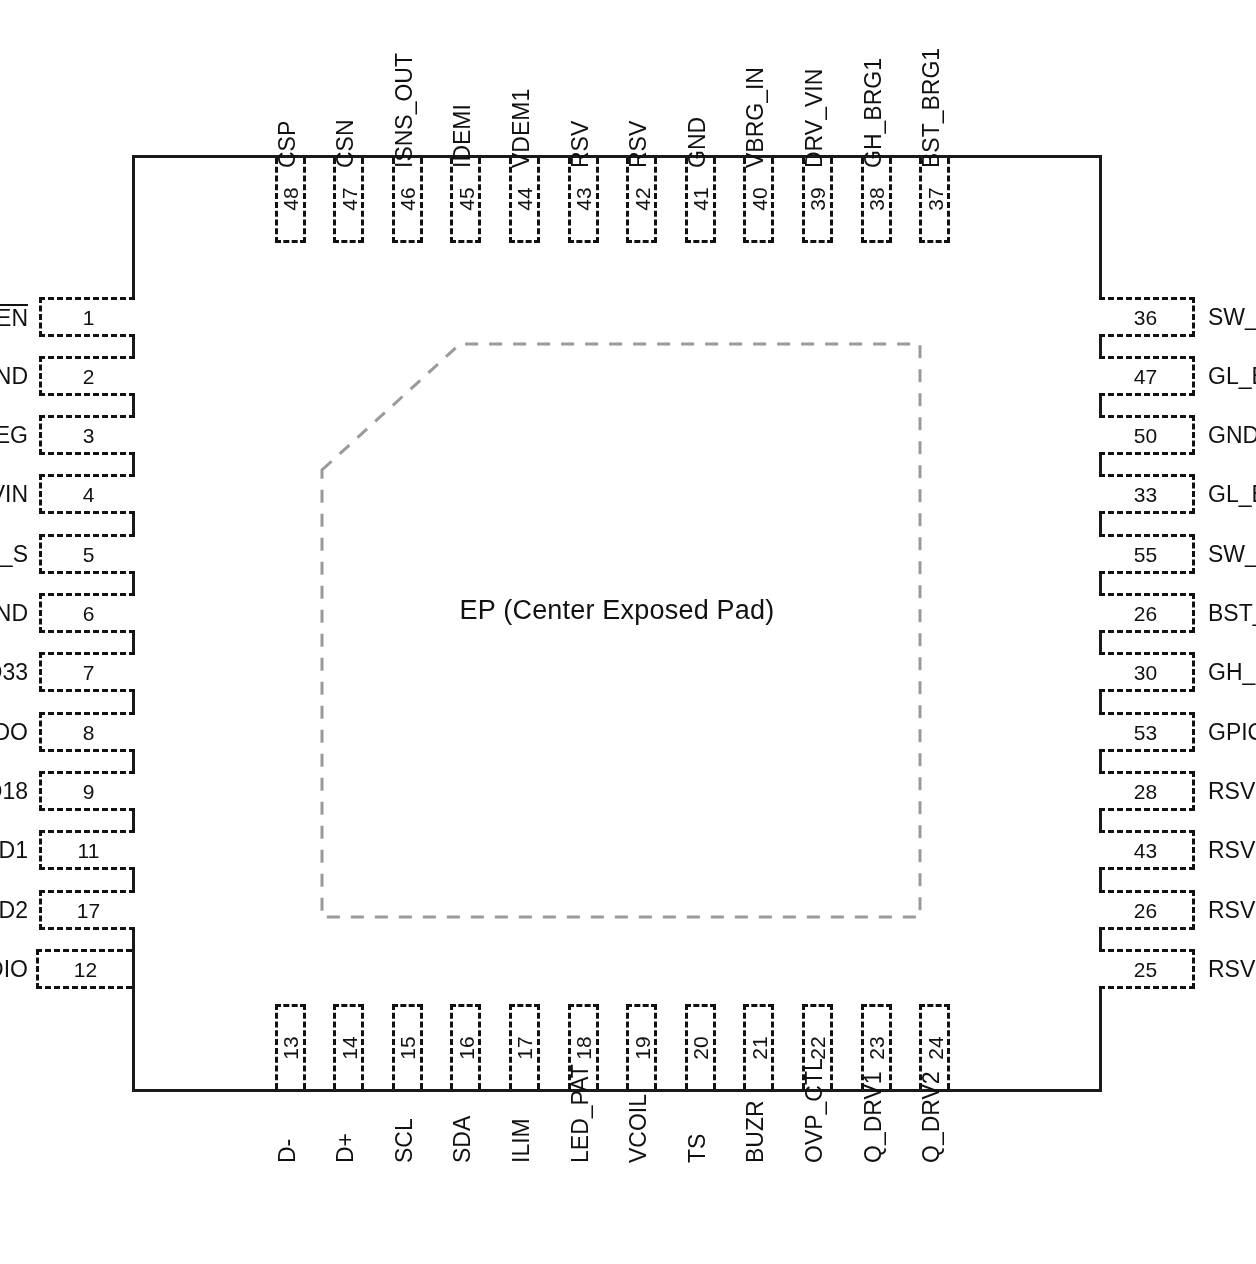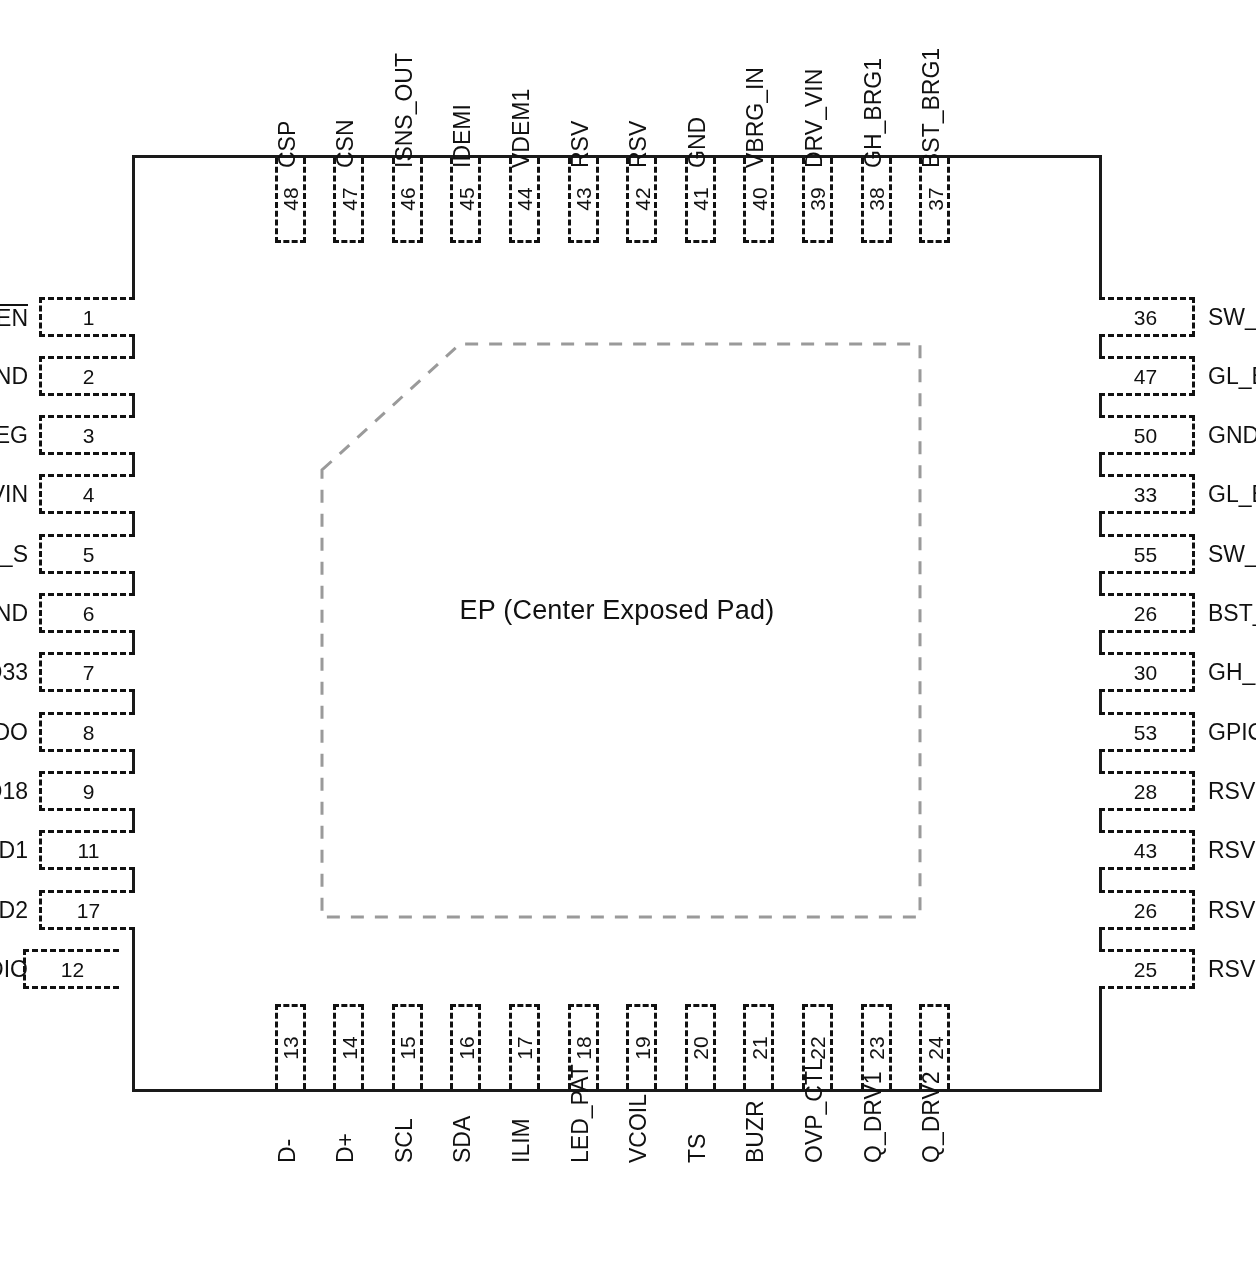--- a/index.html
+++ b/index.html
@@ -163,21 +163,21 @@
       </div>
       <div class="lbl left-name" style="right: 1228px; top: 790.9px;">LDO18</div>
       <div class="pin left" style="left: 39px; top: 830.2px;">
         <span class="num">11</span>
       </div>
       <div class="lbl left-name" style="right: 1228px; top: 850.2px;">LED1</div>
       <div class="pin left" style="left: 39px; top: 889.5px;">
         <span class="num">17</span>
       </div>
       <div class="lbl left-name" style="right: 1228px; top: 909.5px;">LED2</div>
-      <div class="pin left" style="left: 23px; top: 948.8px;">
+      <div class="pin left" style="left: 36px; top: 948.8px;">
         <span class="num">12</span>
       </div>
       <div class="lbl left-name" style="right: 1228px; top: 968.8px;">VDDIO</div>
       <div class="pin right" style="left: 1099px; top: 296.5px;">
         <span class="num">36</span>
       </div>
       <div class="lbl right-name" style="left: 1208px; top: 316.5px;">SW_BRG1</div>
       <div class="pin right" style="left: 1099px; top: 355.8px;">
         <span class="num">47</span>
       </div>

